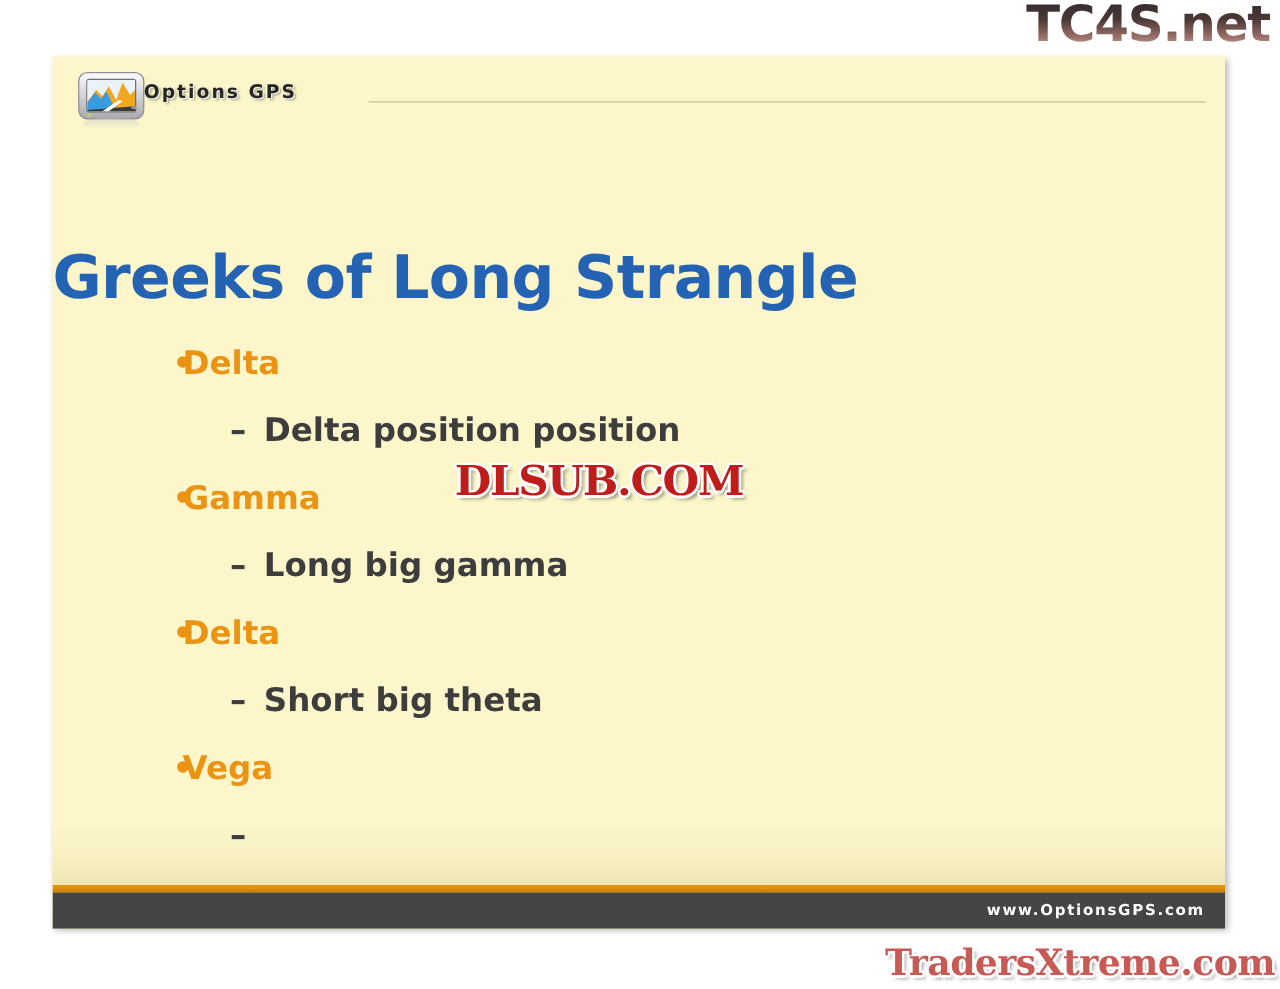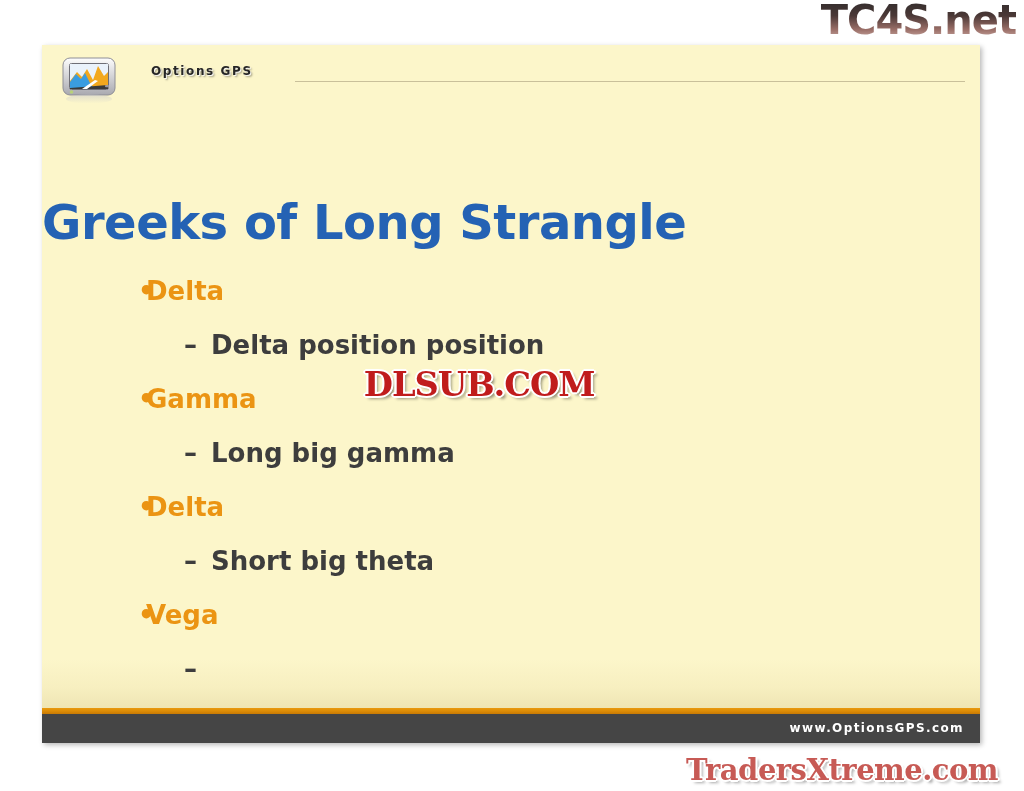--- a/index.html
+++ b/index.html
@@ -32,21 +32,21 @@
     -webkit-background-clip: text;
     background-clip: text;
     -webkit-text-fill-color: transparent;
     text-shadow: none;
     z-index: 40;
     white-space: nowrap;
   }
   .wm-tx {
     position: absolute;
     bottom: 4px;
-    right: 26px;
+    right: 4px;
     font-family: "DejaVu Serif", serif;
     font-weight: 700;
     font-size: 29px;
     line-height: 34px;
     letter-spacing: -0.5px;
     color: #c75a55;
     text-shadow:
        2px 0 0 #ffffff, -2px 0 0 #ffffff, 0 2px 0 #ffffff, 0 -2px 0 #ffffff,
        1.4px 1.4px 0 #ffffff, -1.4px 1.4px 0 #ffffff, 1.4px -1.4px 0 #ffffff, -1.4px -1.4px 0 #ffffff,
        3px 3px 3px rgba(0,0,0,0.35);
@@ -101,26 +101,25 @@
     top: 10px;
     width: 60px;
     height: 50px;
   }
   .brand-text {
     position: absolute;
     left: 73px;
     top: 19px;
     font-family: "DejaVu Sans", sans-serif;
     font-weight: 700;
-    font-size: 12px;
+    font-size: 15px;
     letter-spacing: 1.6px;
     color: #262626;
     text-shadow: 1px 1px 0 rgba(255,255,255,0.85), 2px 2px 2px rgba(0,0,0,0.35);
     white-space: nowrap;
-    margin-left: 36px;
   }
   .header-rule {
     position: absolute;
     left: 253px;
     top: 36px;
     width: 670px;
     height: 1px;
     background: #c9c09a;
   }
 

